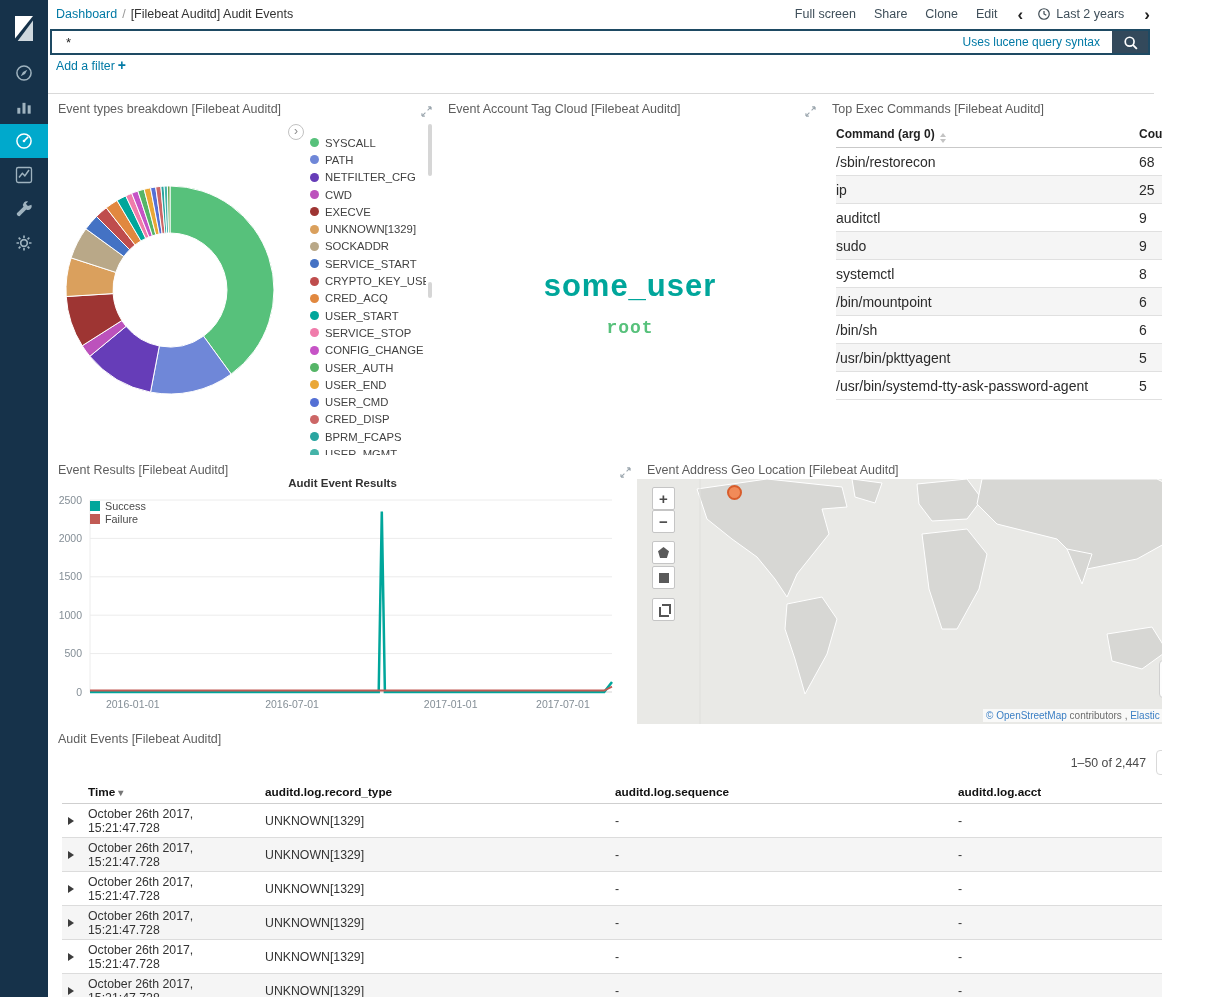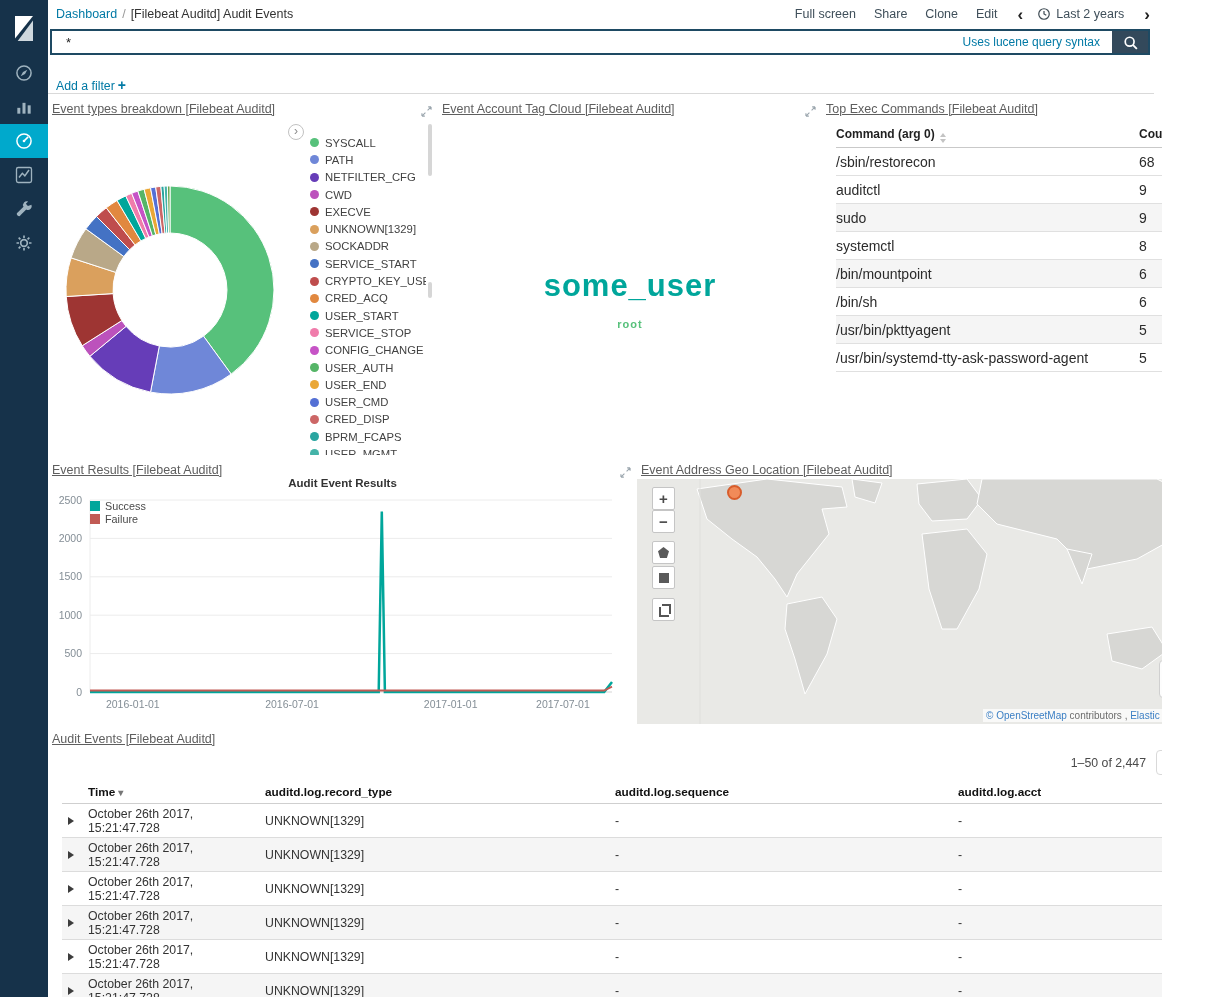--- a/index.html
+++ b/index.html
@@ -26,29 +26,29 @@
   .tp-clock { margin-left:14px; display:flex; align-items:center; }
   .tp-label { color:#3f4f5a; margin-left:5px; cursor:pointer; }
 
   #query-bar { position:absolute; left:50px; top:29px; right:12px; height:26px; border:2px solid #1e4a63;
     display:flex; align-items:stretch; background:#fff; }
   #query-input { flex:1; border:none; outline:none; font-size:13px; padding-left:14px; color:#222;
     font-family:"Liberation Sans", sans-serif; }
   #query-hint { align-self:center; color:#0079a5; font-size:12px; margin-right:12px; white-space:nowrap; cursor:pointer; }
   #search-btn { width:36px; background:#33495b; border:none; display:flex; align-items:center; justify-content:center; cursor:pointer; }
 
-  #filter-bar { position:absolute; left:48px; top:57px; right:8px; height:37px; display:flex; align-items:flex-end;
+  #filter-bar { position:absolute; left:48px; top:57px; right:8px; height:37px; display:flex; align-items:flex-start;
     padding-left:8px; border-bottom:1px solid #d9d9d9; background:#fff; }
   #add-filter { color:#0079a5; font-size:12.3px; cursor:pointer; }
   #add-filter .plus { font-weight:bold; font-size:14px; margin-left:3px; }
 
   
   #dashboard { position:absolute; left:48px; top:94px; right:0; bottom:0; overflow:hidden; background:#fff; }
   .panel { position:absolute; background:#fff; overflow:hidden; }
-  .panel-title { position:absolute; left:4px; top:8px; font-size:12.5px; color:#5e5e5e; white-space:nowrap;text-decoration:underline; }
+  .panel-title { position:absolute; left:10px; top:8px; font-size:12.5px; color:#5e5e5e; white-space:nowrap; }
   .expand { position:absolute; top:9px; right:6px; cursor:pointer; }
 
   #panel-event-types   { left:0;    top:0;    width:390px; height:361px; }
   #panel-tag-cloud     { left:390px;top:0;    width:384px; height:361px; }
   #panel-top-exec      { left:774px;top:0;    width:408px; height:361px; }
   #panel-event-results { left:0;    top:361px;width:589px; height:269px; }
   #panel-geo           { left:589px;top:361px;width:593px; height:269px; }
   #panel-audit         { left:0;    top:630px;width:1182px;height:367px; }
 
   
@@ -346,21 +346,21 @@
 
     <div class="panel" id="panel-tag-cloud">
       <div class="panel-title">Event Account Tag Cloud [Filebeat Auditd]</div>
       <span class="expand">
         <svg viewBox="0 0 12 12" width="11" height="11">
             <path d="M7.2 4.8 L11 1 M11 1 h-3.2 M11 1 v3.2 M4.8 7.2 L1 11 M1 11 h3.2 M1 11 v-3.2" stroke="#9aa5ad" stroke-width="1.2" fill="none"></path>
           </svg>
       </span>
       <div id="tag-cloud">
           <span class="tag tag-0" style="color: rgb(0, 166, 155); font-size: 31px;">some_user</span>
-          <span class="tag tag-1" style="color: rgb(87, 193, 123); font-size: 11px;">root</span>
+          <span class="tag tag-1" style="color: rgb(87, 193, 123); font-size: 18px; font-family: Liberation Mono, monospace;">root</span>
         </div>
     </div>
 
     <div class="panel" id="panel-top-exec">
       <div class="panel-title">Top Exec Commands [Filebeat Auditd]</div>
       <span class="expand">
         <svg viewBox="0 0 12 12" width="11" height="11">
             <path d="M7.2 4.8 L11 1 M11 1 h-3.2 M11 1 v3.2 M4.8 7.2 L1 11 M1 11 h3.2 M1 11 v-3.2" stroke="#9aa5ad" stroke-width="1.2" fill="none"></path>
           </svg>
       </span>
@@ -372,20 +372,24 @@
               </span></span>
           <span><span>Count</span><span class="sorts">
                 <i class="up"></i>
                 <i class="down"></i>
               </span></span>
         </div>
         <div>
             <div class="exec-row">
     <span>/sbin/restorecon</span>
     <span>68</span>
+  </div>
+            <div class="exec-row zebra">
+    <span>ip</span>
+    <span>25</span>
   </div>
             <div class="exec-row">
     <span>auditctl</span>
     <span>9</span>
   </div>
             <div class="exec-row zebra">
     <span>sudo</span>
     <span>9</span>
   </div>
             <div class="exec-row">

